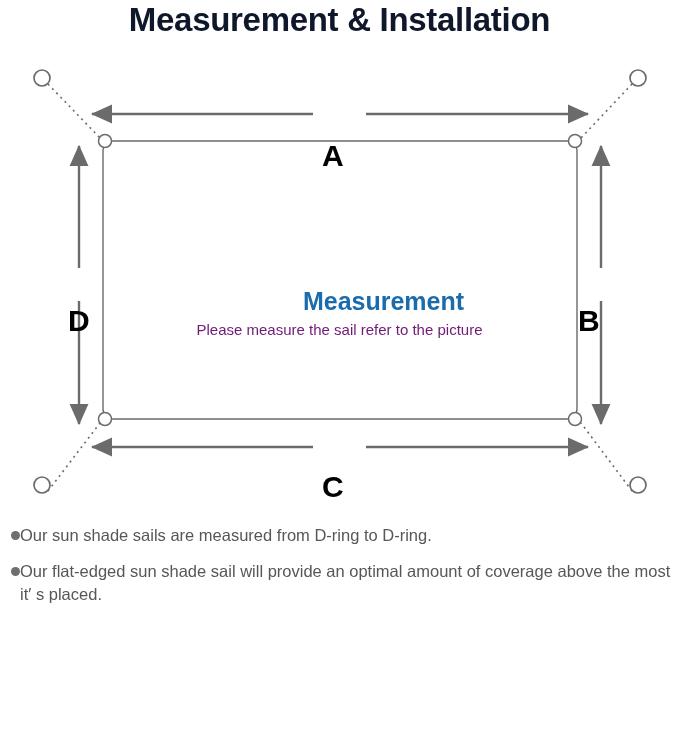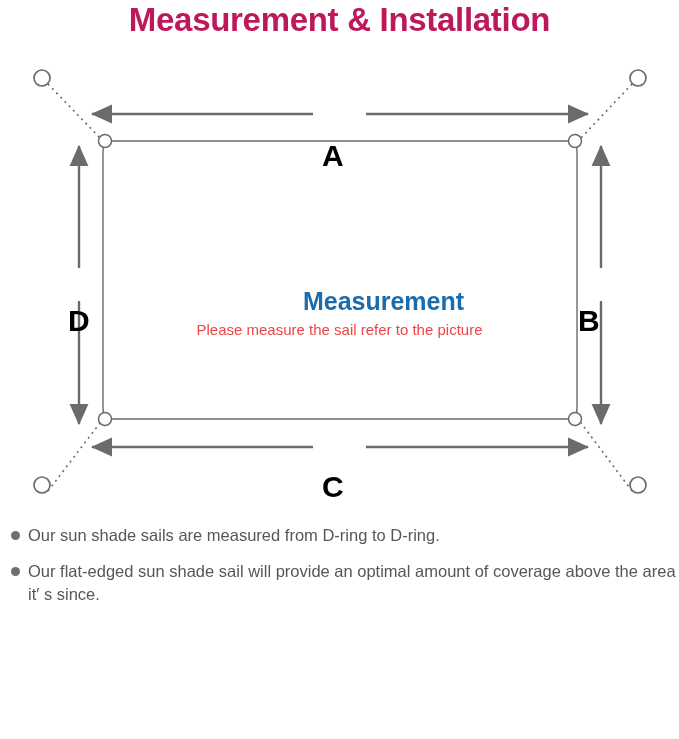--- a/index.html
+++ b/index.html
@@ -20,21 +20,21 @@
     position: absolute;
     left: 0;
     top: 0;
     width: 679px;
     height: 44px;
     line-height: 40px;
     text-align: center;
     font-size: 33px;
     font-weight: bold;
     letter-spacing: -0.3px;
-    color: #be185d;
+    color: #0f172a;
     white-space: nowrap;
   }
 
   
   #diagram {
     position: absolute;
     left: 0;
     top: 44px;
     width: 679px;
     height: 478px;
@@ -56,21 +56,21 @@
     white-space: nowrap;
     padding-left: 44px;
   }
   #sail-subtitle {
     position: absolute;
     left: 0;
     top: 277px;
     width: 679px;
     text-align: center;
     font-size: 15px;
-    color: #ef4444;
+    color: #701a75;
     white-space: nowrap;
   }
 
   
   .dim-letter {
     position: absolute;
     font-size: 30px;
     font-weight: bold;
     color: #000000;
     line-height: 1;
@@ -82,21 +82,21 @@
 
   
   #notes {
     position: absolute;
     left: 0;
     top: 524px;
     width: 679px;
   }
   .note {
     position: relative;
-    padding-left: 28px;
+    padding-left: 20px;
     margin-bottom: 13px;
     font-size: 16.5px;
     line-height: 23px;
     color: #575757;
   }
   .note .bullet {
     position: absolute;
     left: 11px;
     top: 7px;
     width: 9px;
@@ -160,15 +160,15 @@
   <div class="dim-letter" id="dim-d">D</div>
 </div>
 
 <div id="notes">
   <div class="note">
     <span class="bullet"></span>
     <span class="note-text">Our sun shade sails are measured from D-ring to D-ring.</span>
   </div>
   <div class="note">
     <span class="bullet"></span>
-    <span class="note-text">Our flat-edged sun shade sail will provide an optimal amount of coverage above the area it′ s since.</span>
+    <span class="note-text">Our flat-edged sun shade sail will provide an optimal amount of coverage above the most it′ s placed.</span>
   </div>
 </div>
 
 </body></html>

